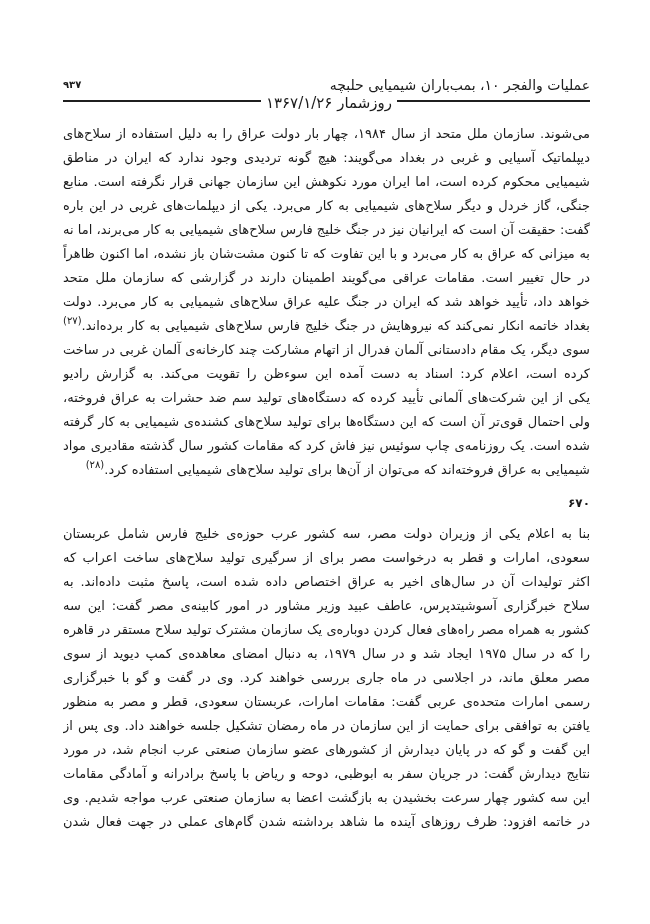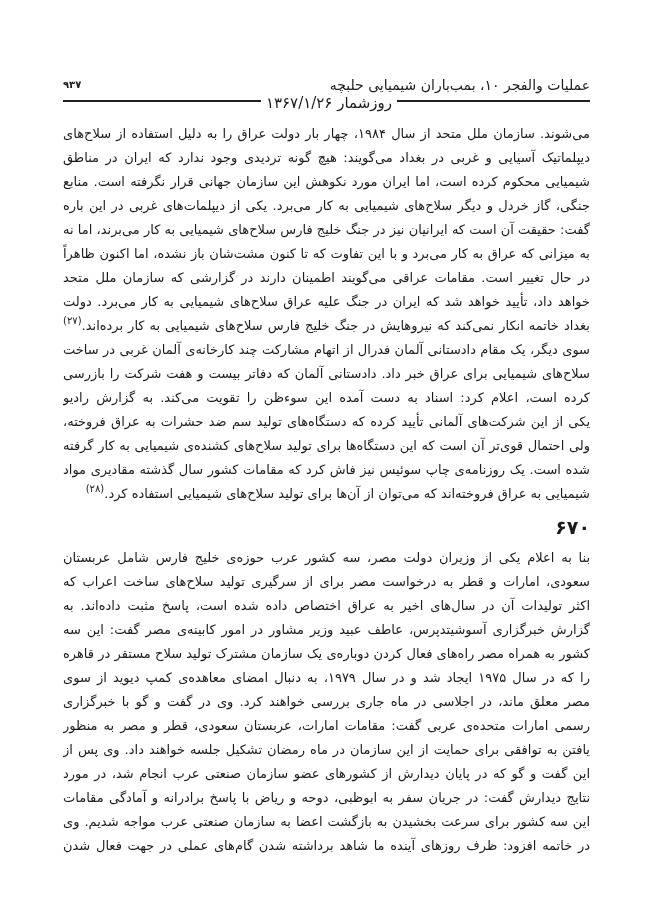--- a/index.html
+++ b/index.html
@@ -75,21 +75,21 @@
     position: relative;
     top: -6px;
     letter-spacing: 0;
   }
   .entry-number {
     margin-top: 10px;
     height: 22px;
     line-height: 22px;
     text-align: right;
     font-weight: bold;
-    font-size: 19px;
+    font-size: 12px;
   }
   .paragraph-2 { margin-top: 8px; }
 </style>
 </head>
 <body>
 
 <div class="page">
 
   <div class="header-row">
     <span class="header-title">عملیات والفجر ۱۰، بمب‌باران شیمیایی حلبچه</span>
@@ -107,40 +107,39 @@
         <div class="bline"><span>می‌شوند. سازمان ملل متحد از سال ۱۹۸۴، چهار بار دولت عراق را به دلیل استفاده از سلاح‌های</span></div>
         <div class="bline"><span>دیپلماتیک آسیایی و غربی در بغداد می‌گویند: هیچ گونه تردیدی وجود ندارد که ایران در مناطق</span></div>
         <div class="bline"><span>شیمیایی محکوم کرده است، اما ایران مورد نکوهش این سازمان جهانی قرار نگرفته است. منابع</span></div>
         <div class="bline"><span>جنگی، گاز خردل و دیگر سلاح‌های شیمیایی به کار می‌برد. یکی از دیپلمات‌های غربی در این باره</span></div>
         <div class="bline"><span>گفت: حقیقت آن است که ایرانیان نیز در جنگ خلیج فارس سلاح‌های شیمیایی به کار می‌برند، اما نه</span></div>
         <div class="bline"><span>به میزانی که عراق به کار می‌برد و با این تفاوت که تا کنون مشت‌شان باز نشده، اما اکنون ظاهراً وضع</span></div>
         <div class="bline"><span>در حال تغییر است. مقامات عراقی می‌گویند اطمینان دارند در گزارشی که سازمان ملل متحد انتشار</span></div>
         <div class="bline"><span>خواهد داد، تأیید خواهد شد که ایران در جنگ علیه عراق سلاح‌های شیمیایی به کار می‌برد. دولت</span></div>
         <div class="bline"><span>بغداد خاتمه انکار نمی‌کند که نیروهایش در جنگ خلیج فارس سلاح‌های شیمیایی به کار برده‌اند.</span><span class="fnref">(۲۷)</span><span> از</span></div>
         <div class="bline"><span>سوی دیگر، یک مقام دادستانی آلمان فدرال از اتهام مشارکت چند کارخانه‌ی آلمان غربی در ساخت</span></div>
-        <div class="bline"><span>سلاح‌های شیمیایی برای عراق خبر داد. دادستانی آلمان که دفاتر بیست و هفت شرکت را بازرسی</span></div>
         <div class="bline"><span>کرده است، اعلام کرد: اسناد به دست آمده این سوءظن را تقویت می‌کند. به گزارش رادیو اسرائیل،</span></div>
         <div class="bline"><span>یکی از این شرکت‌های آلمانی تأیید کرده که دستگاه‌های تولید سم ضد حشرات به عراق فروخته،</span></div>
         <div class="bline"><span>ولی احتمال قوی‌تر آن است که این دستگاه‌ها برای تولید سلاح‌های کشنده‌ی شیمیایی به کار گرفته</span></div>
         <div class="bline"><span>شده است. یک روزنامه‌ی چاپ سوئیس نیز فاش کرد که مقامات کشور سال گذشته مقادیری مواد</span></div>
         <div class="bline end"><span>شیمیایی به عراق فروخته‌اند که می‌توان از آن‌ها برای تولید سلاح‌های شیمیایی استفاده کرد.</span><span class="fnref">(۲۸)</span></div>
       </div>
 
     <div class="entry-number">۶۷۰</div>
 
     <div class="paragraph paragraph-2">
         <div class="bline"><span>بنا به اعلام یکی از وزیران دولت مصر، سه کشور عرب حوزه‌ی خلیج فارس شامل عربستان</span></div>
         <div class="bline"><span>سعودی، امارات و قطر به درخواست مصر برای از سرگیری تولید سلاح‌های ساخت اعراب که</span></div>
         <div class="bline"><span>اکثر تولیدات آن در سال‌های اخیر به عراق اختصاص داده شده است، پاسخ مثبت داده‌اند. به</span></div>
-        <div class="bline"><span>گزارش خبرگزاری آسوشیتدپرس، عاطف عبید وزیر مشاور در امور کابینه‌ی مصر گفت: این سه</span></div>
+        <div class="bline"><span>سلاح خبرگزاری آسوشیتدپرس، عاطف عبید وزیر مشاور در امور کابینه‌ی مصر گفت: این سه</span></div>
         <div class="bline"><span>کشور به همراه مصر راه‌های فعال کردن دوباره‌ی یک سازمان مشترک تولید سلاح مستقر در قاهره</span></div>
         <div class="bline"><span>را که در سال ۱۹۷۵ ایجاد شد و در سال ۱۹۷۹، به دنبال امضای معاهده‌ی کمپ دیوید از سوی</span></div>
         <div class="bline"><span>مصر معلق ماند، در اجلاسی در ماه جاری بررسی خواهند کرد. وی در گفت و گو با خبرگزاری</span></div>
         <div class="bline"><span>رسمی امارات متحده‌ی عربی گفت: مقامات امارات، عربستان سعودی، قطر و مصر به منظور دست</span></div>
         <div class="bline"><span>یافتن به توافقی برای حمایت از این سازمان در ماه رمضان تشکیل جلسه خواهند داد. وی پس از</span></div>
         <div class="bline"><span>این گفت و گو که در پایان دیدارش از کشورهای عضو سازمان صنعتی عرب انجام شد، در مورد</span></div>
         <div class="bline"><span>نتایج دیدارش گفت: در جریان سفر به ابوظبی، دوحه و ریاض با پاسخ برادرانه و آمادگی مقامات</span></div>
-        <div class="bline"><span>این سه کشور برای سرعت بخشیدن به بازگشت اعضا به سازمان صنعتی عرب مواجه شدیم. وی</span></div>
+        <div class="bline"><span>این سه کشور چهار سرعت بخشیدن به بازگشت اعضا به سازمان صنعتی عرب مواجه شدیم. وی</span></div>
         <div class="bline"><span>در خاتمه افزود: ظرف روزهای آینده ما شاهد برداشته شدن گام‌های عملی در جهت فعال شدن</span></div>
       </div>
   </div>
 
 </div>
 
 </body></html>

